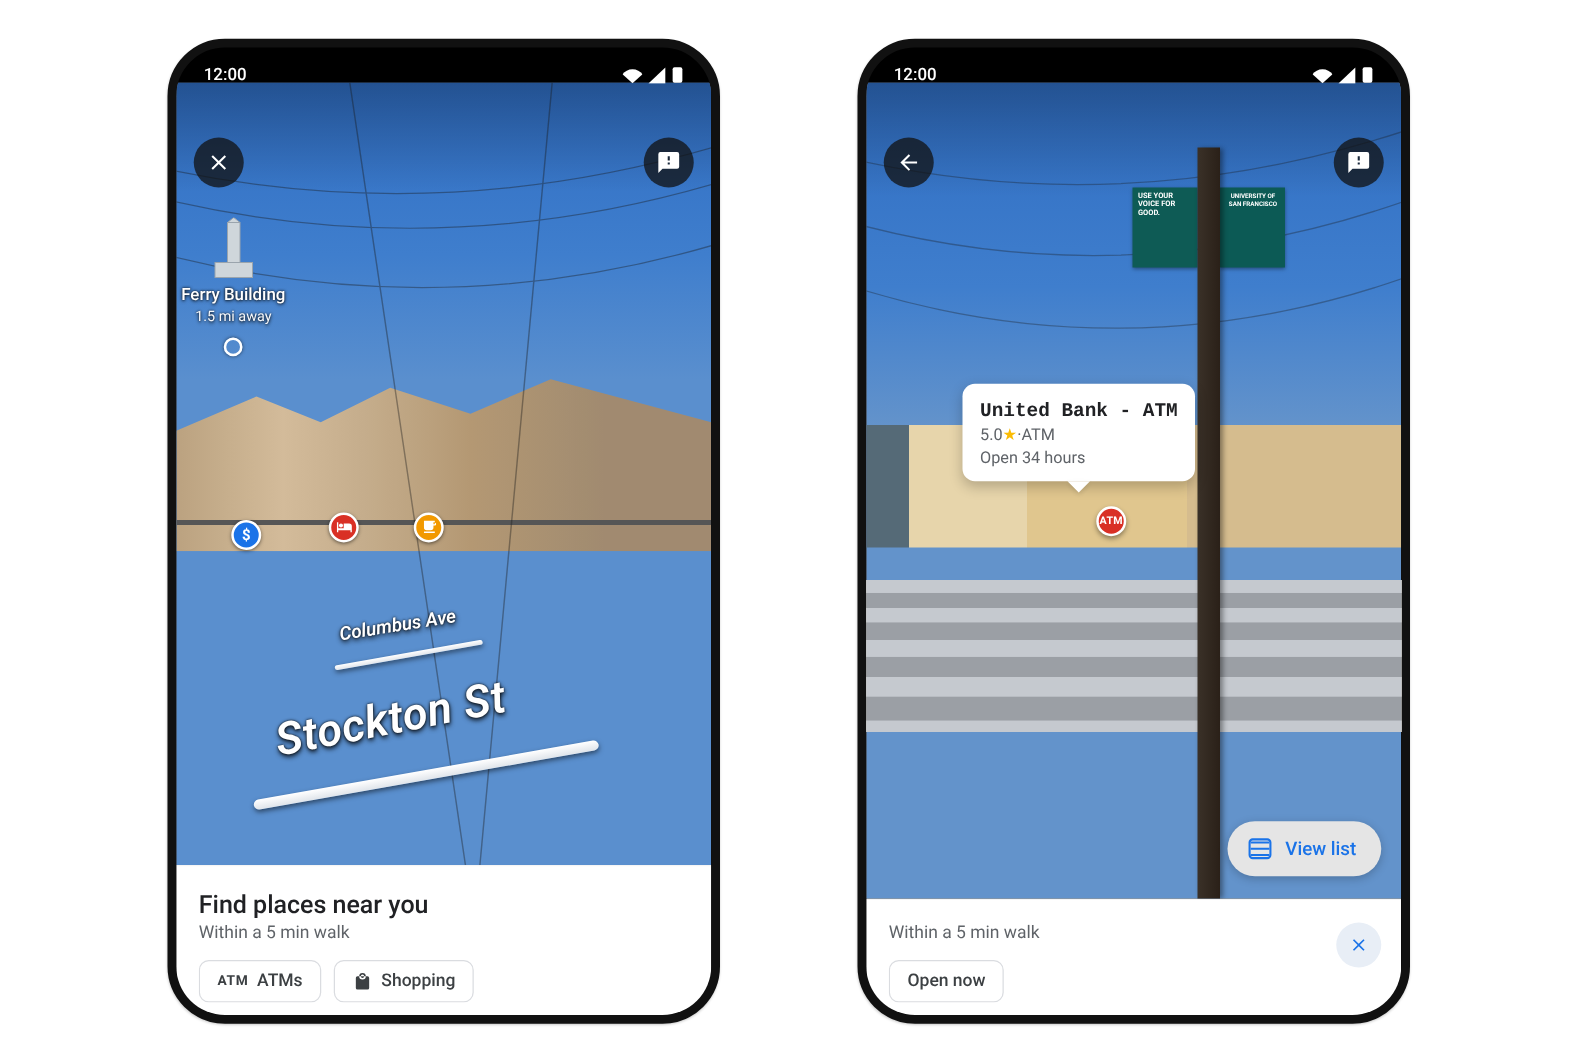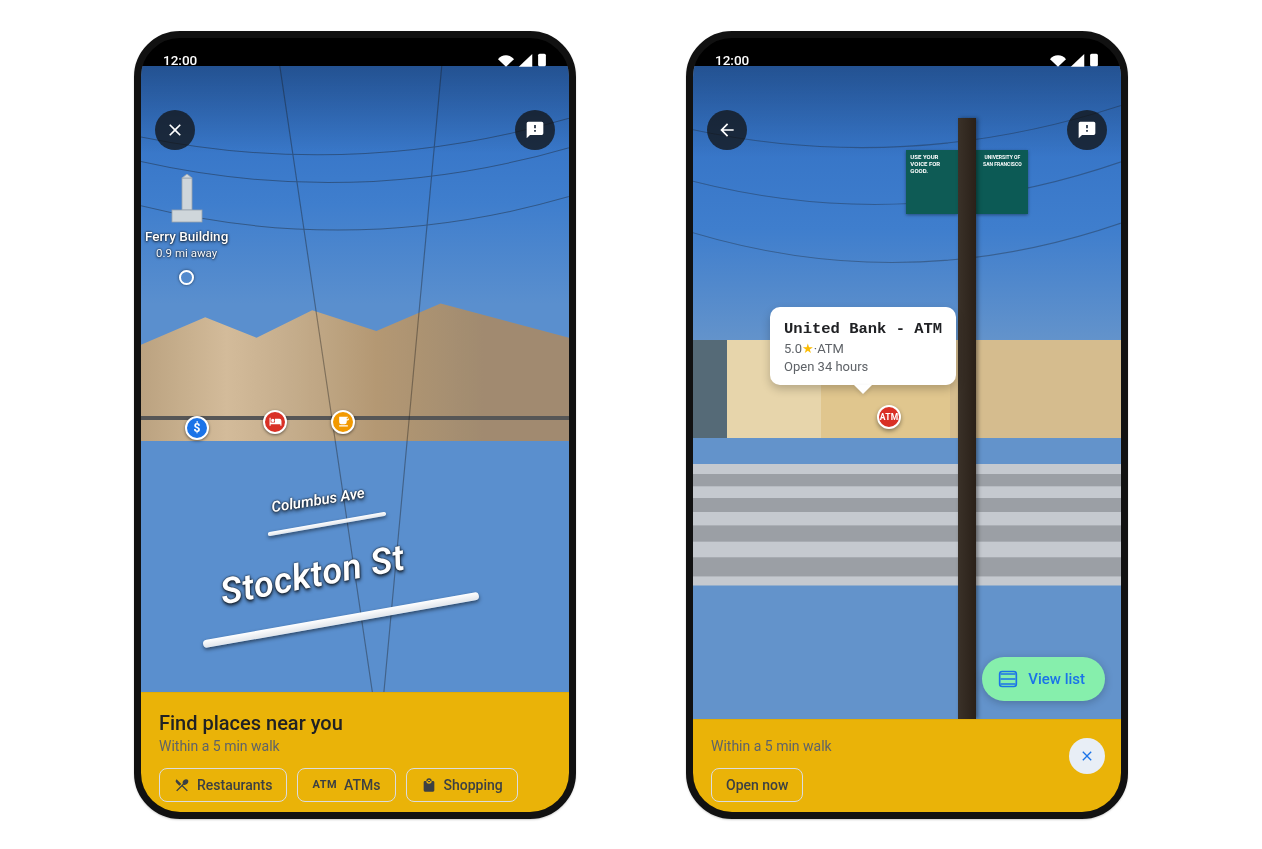--- a/index.html
+++ b/index.html
@@ -187,29 +187,29 @@
   .atm-pin{
     position:absolute;width:24px;height:24px;border-radius:50%;
     background:#d93025;color:#fff;border:2px solid #fff;
     display:flex;align-items:center;justify-content:center;
     font-size:8.5px;font-weight:700;letter-spacing:.3px;
     box-shadow:0 2px 4px rgba(0,0,0,.4);z-index:34;
   }
 
   .view-list-btn{
     position:absolute;right:16px;bottom:18px;
-    background:#86efac;border-radius:24px;padding:12px 20px 12px 16px;
+    background:#e5e5e5;border-radius:24px;padding:12px 20px 12px 16px;
     display:flex;align-items:center;gap:10px;
     color:#1a73e8;font-weight:500;font-size:15px;
     box-shadow:0 2px 8px rgba(0,0,0,.22);
     cursor:pointer;z-index:36;text-align:right;
   }
 
   .bottom-sheet{
-    background:#eab308;
+    background:#ffffff;
     padding:18px 18px 10px;
     border-top:1px solid rgba(0,0,0,.04);
     position:relative;
   }
   .bottom-sheet h2{
     font-size:20px;font-weight:500;color:#202124;margin-bottom:3px;
   }
   .bottom-sheet .sub{font-size:14px;color:#5f6368;margin-bottom:14px;}
   .chip-row{display:flex;gap:10px;overflow:hidden;}
   .chip{
@@ -275,21 +275,21 @@
         <div class="lm-illus">
           <svg width="38" height="50" viewBox="0 0 38 50">
               <g fill="#cfd6db" stroke="#9aa4ad" stroke-width=".8">
                 <rect x="14" y="4" width="10" height="32"></rect>
                 <polygon points="14,4 19,0 24,4"></polygon>
                 <rect x="4" y="36" width="30" height="12"></rect>
               </g>
             </svg>
         </div>
         <span>Ferry Building</span>
-        <span class="sub">0.9 mi away</span>
+        <span class="sub">1.5 mi away</span>
         <span class="ring"></span>
       </div>
 
 
       <div class="poi-pin pin-money" style="left:44px;top:56%;">
         <span>$</span>
       </div>
       <div class="poi-pin pin-hotel" style="left:122px;top:55%;">
         <svg width="13" height="13" viewBox="0 0 24 24">
             <path fill="#fff" d="M7 13a3 3 0 1 0 0-6 3 3 0 0 0 0 6zm12-6h-8v7H3V5H1v15h2v-3h18v3h2v-9a4 4 0 0 0-4-4z"></path>
@@ -305,26 +305,20 @@
       <div class="street-underline" style="left:126px;top:73%;width:120px;height:4px;"></div>
 
       <div class="street-label street-stockton" style="left:78px;top:78%;">Stockton St</div>
       <div class="street-underline" style="left:60px;top:88%;width:280px;"></div>
     </div>
 
     <div class="bottom-sheet">
       <h2>Find places near you</h2>
       <div class="sub">Within a 5 min walk</div>
       <div class="chip-row">
-        <div class="chip">
-          <svg width="16" height="16" viewBox="0 0 24 24">
-              <path fill="currentColor" d="M8.1 13.3 11 10.4 3.9 3.3A4 4 0 0 0 3.9 9l4.2 4.3zm6.5-1.7c1.5.7 3.6.2 5.2-1.4 1.9-1.9 2.3-4.6.8-6s-4.1-1.1-6 .8c-1.6 1.6-2.1 3.7-1.4 5.2l-9.9 9.9 1.4 1.4L12 14.2l7.3 7.3 1.4-1.4-7.3-7.3 1.2-1.2z"></path>
-            </svg>
-          <span>Restaurants</span>
-        </div>
         <div class="chip">
           <span class="glyph" style="font-weight:700;font-size:11px;letter-spacing:.5px;">ATM</span>
           <span>ATMs</span>
         </div>
         <div class="chip">
           <svg width="16" height="16" viewBox="0 0 24 24">
               <path fill="currentColor" d="M18 6h-2a4 4 0 0 0-8 0H6a2 2 0 0 0-2 2v12a2 2 0 0 0 2 2h12a2 2 0 0 0 2-2V8a2 2 0 0 0-2-2zm-6-2a2 2 0 0 1 2 2h-4a2 2 0 0 1 2-2zm0 6a4 4 0 0 1-4-4h2a2 2 0 0 0 4 0h2a4 4 0 0 1-4 4z"></path>
             </svg>
           <span>Shopping</span>
         </div>

